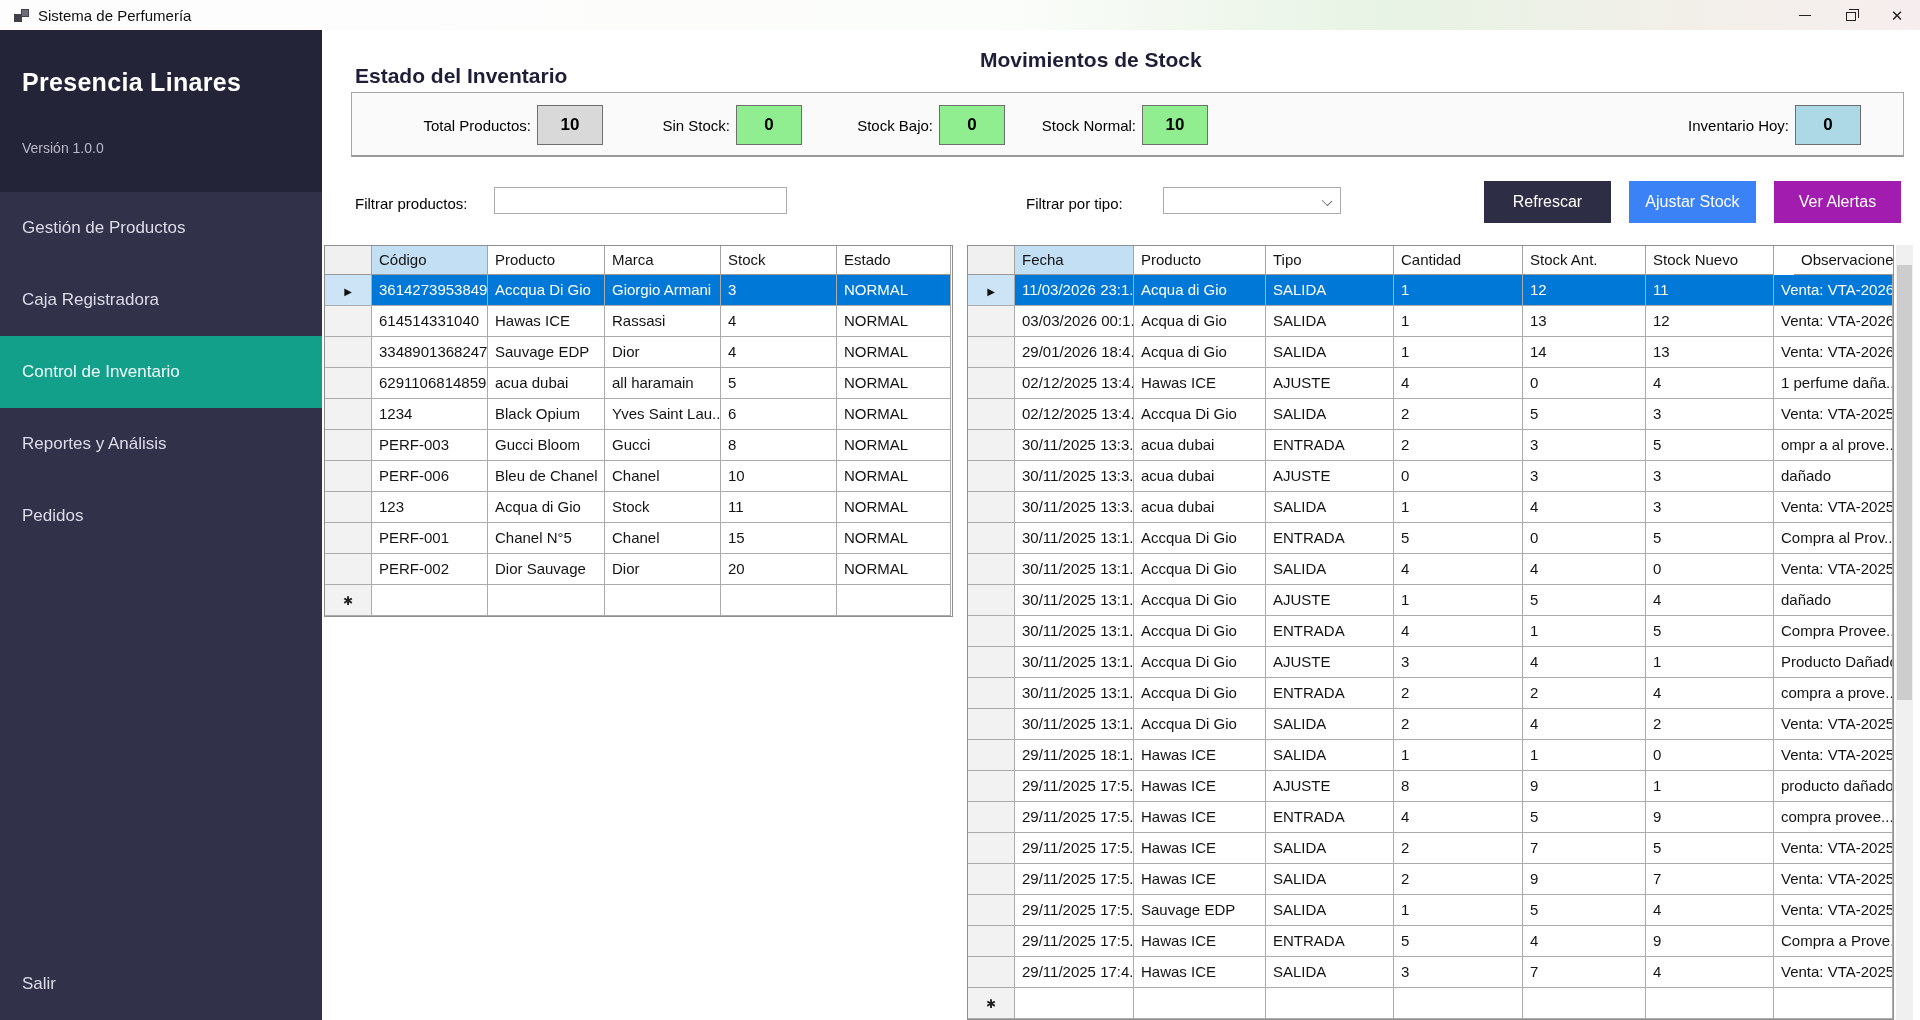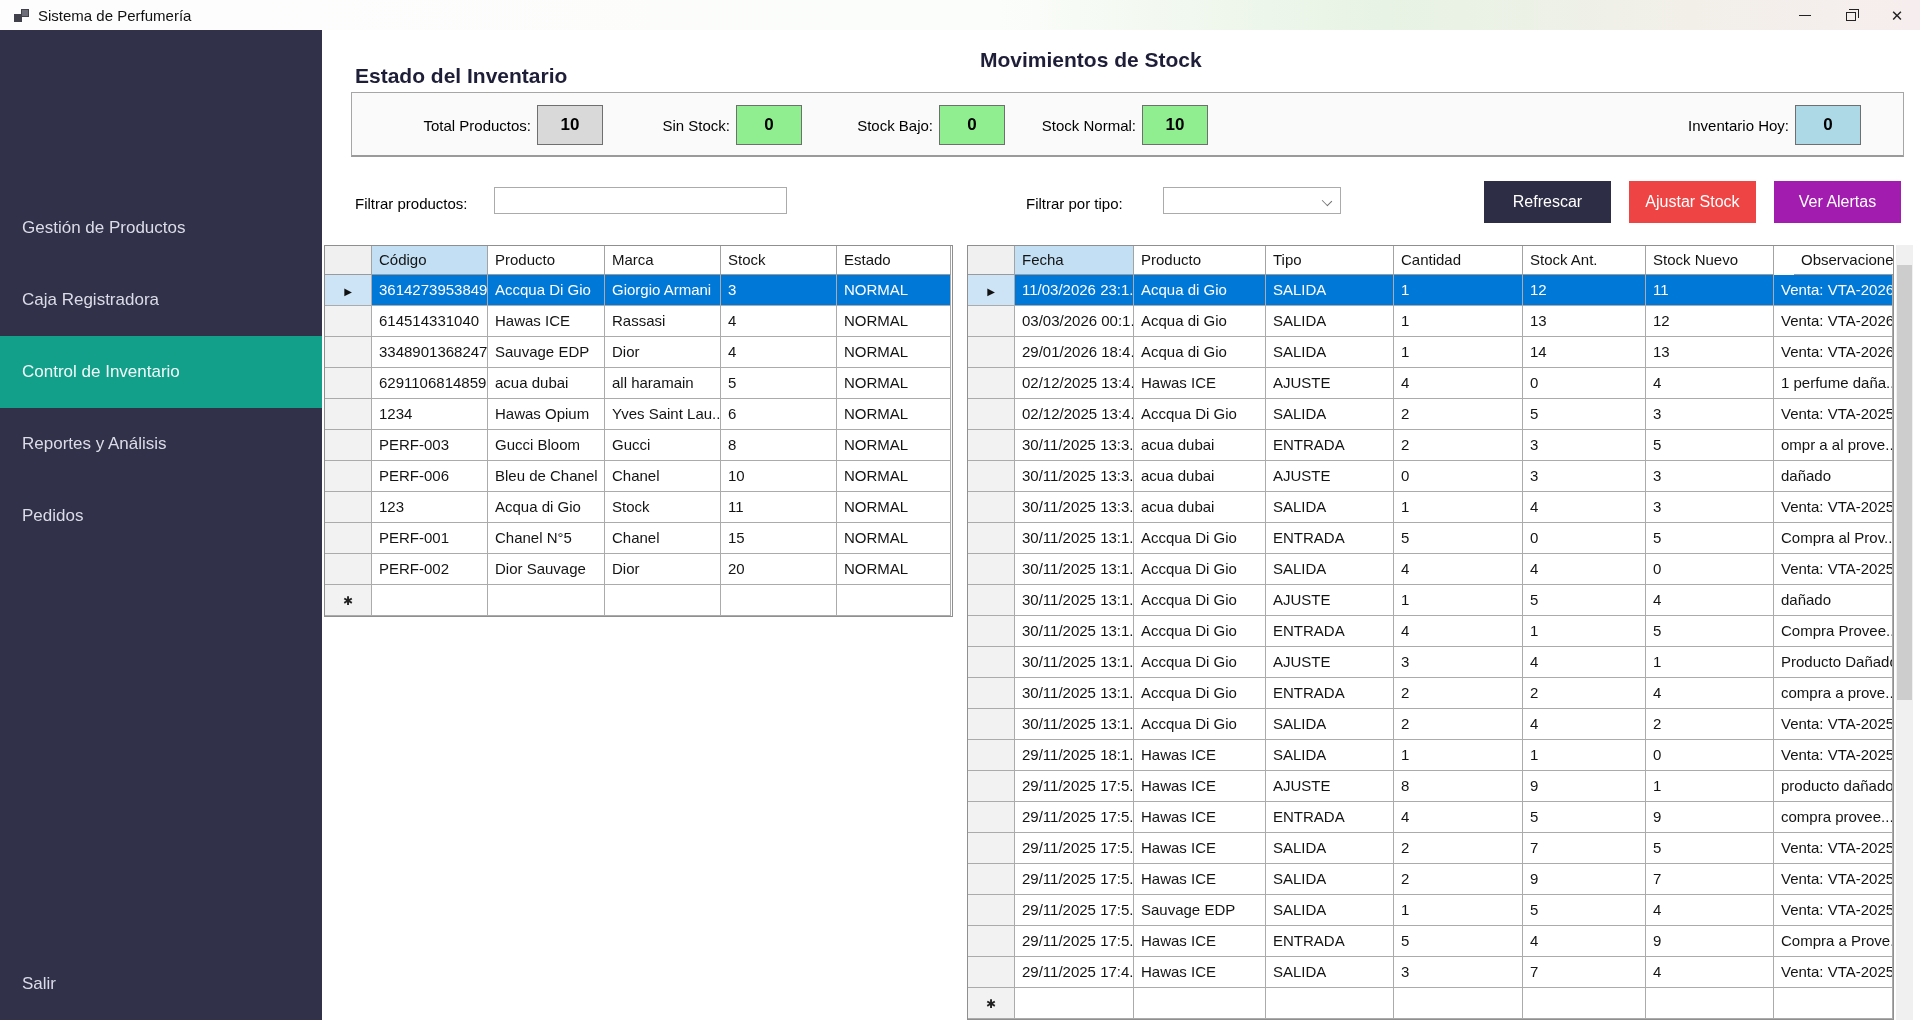--- a/index.html
+++ b/index.html
@@ -94,20 +94,24 @@
       <div class="win-btn">
           <span class="restore-glyph"></span>
         </div>
       <div class="win-btn">
           <span class="close-glyph">✕</span>
         </div>
     </div>
   </div>
 
   <div id="sidebar">
+    <div id="sidebar-header">
+      <div id="brand">Presencia Linares</div>
+      <div id="version">Versión 1.0.0</div>
+    </div>
     <div id="side-menu"></div>
     <div id="side-exit" class="side-item">Salir</div>
   <div class="side-item" style="top: 162px;">Gestión de Productos</div>
       <div class="side-item" style="top: 234px;">Caja Registradora</div>
       <div class="side-item active" style="top: 306px;">Control de Inventario</div>
       <div class="side-item" style="top: 378px;">Reportes y Análisis</div>
       <div class="side-item" style="top: 450px;">Pedidos</div>
     </div>
 
   <div id="title-inventory" class="section-title">Estado del Inventario</div>
@@ -172,21 +176,21 @@
         <div class="g-cell rowhdr" style="width: 47px;"></div>
         <div class="g-cell" style="width: 116px;">6291106814859</div>
         <div class="g-cell" style="width: 117px;">acua dubai</div>
         <div class="g-cell" style="width: 116px;">all haramain</div>
         <div class="g-cell" style="width: 116px;">5</div>
         <div class="g-cell" style="width: 114px;">NORMAL</div>
       </div>
       <div class="g-row">
         <div class="g-cell rowhdr" style="width: 47px;"></div>
         <div class="g-cell" style="width: 116px;">1234</div>
-        <div class="g-cell" style="width: 117px;">Hawas Opium</div>
+        <div class="g-cell" style="width: 117px;">Black Opium</div>
         <div class="g-cell" style="width: 116px;">Yves Saint Lau...</div>
         <div class="g-cell" style="width: 116px;">6</div>
         <div class="g-cell" style="width: 114px;">NORMAL</div>
       </div>
       <div class="g-row">
         <div class="g-cell rowhdr" style="width: 47px;"></div>
         <div class="g-cell" style="width: 116px;">PERF-003</div>
         <div class="g-cell" style="width: 117px;">Gucci Bloom</div>
         <div class="g-cell" style="width: 116px;">Gucci</div>
         <div class="g-cell" style="width: 116px;">8</div>
@@ -484,15 +488,15 @@
         <div class="g-cell" style="width: 128px;"></div>
         <div class="g-cell" style="width: 119px;"></div>
       </div>
     </div>
 
   <div id="v-scrollbar">
     <div id="v-scroll-thumb"></div>
   </div>
 
 <button class="action-btn" style="left: 1484px; background: rgb(45, 45, 70); color: rgb(255, 255, 255);">Refrescar</button>
-    <button class="action-btn" style="left: 1629px; background: #ef4444; color: rgb(255, 255, 255);">Ajustar Stock</button>
+    <button class="action-btn" style="left: 1629px; background: #3b82f6; color: rgb(255, 255, 255);">Ajustar Stock</button>
     <button class="action-btn" style="left: 1774px; background: #a21caf; color: rgb(255, 255, 255);">Ver Alertas</button>
   </div>
 
 </body></html>

